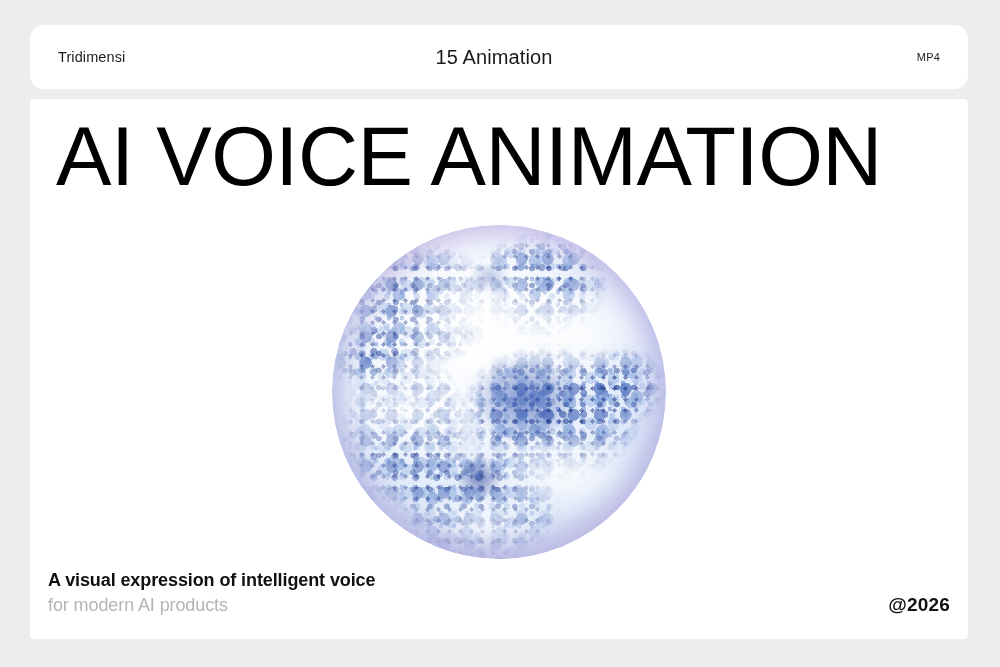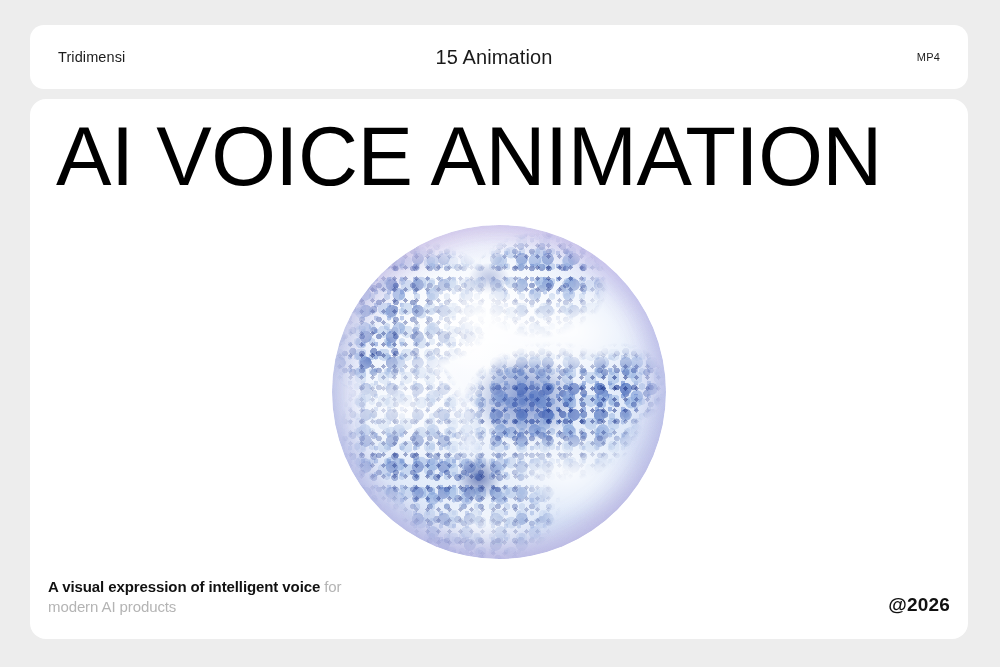--- a/index.html
+++ b/index.html
@@ -72,21 +72,21 @@
   }
 
   
   .main-card {
     position: absolute;
     left: 30px;
     top: 99px;
     width: 938px;
     height: 540px;
     background: #ffffff;
-    border-radius: 16px;
+    border-radius: 4px;
     overflow: hidden;
   }
 
   
   .hero-title {
     position: absolute;
     left: 26px;
     top: 16px;
     width: 890px;
     font-size: 83px;
@@ -258,21 +258,21 @@
     left: 0;
     right: 0;
     bottom: 22px;
     display: flex;
     align-items: flex-end;
     justify-content: space-between;
     padding: 0 18px;
     box-sizing: border-box;
   }
   .tagline {
-    font-size: 15px;
+    font-size: 18px;
     line-height: 1.35;
     font-weight: 700;
     color: #111111;
     letter-spacing: -0.1px;
     max-width: 330px;
   }
   .tagline .muted {
     color: #b4b4b4;
     font-weight: 400;
   }

